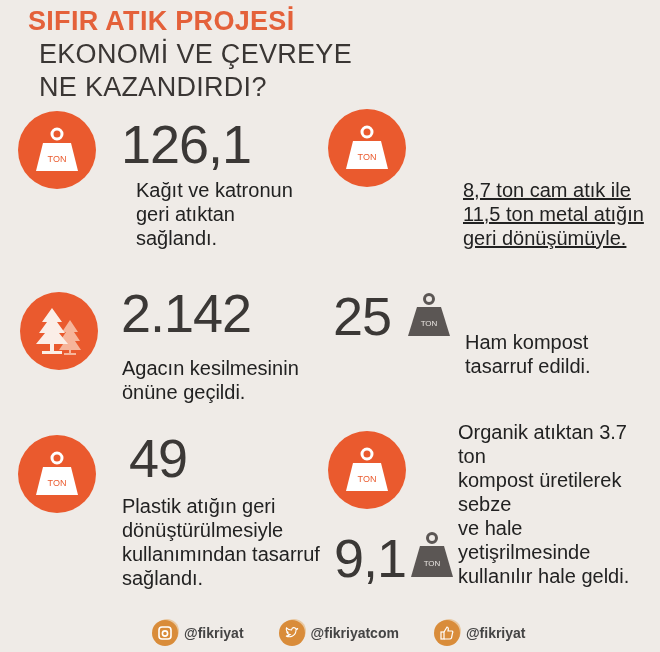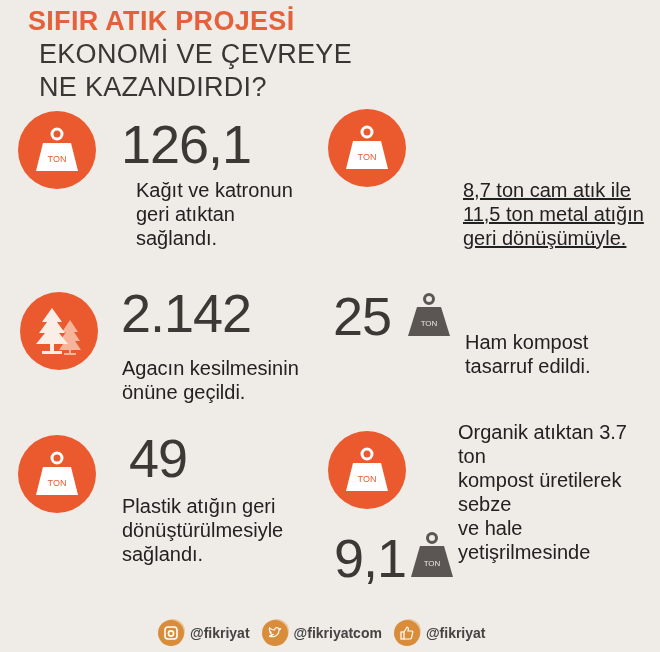--- a/index.html
+++ b/index.html
@@ -93,43 +93,45 @@
   <svg width="50" height="46" viewBox="0 0 50 46">
     <circle cx="25" cy="7" r="5" fill="none" stroke="#fff" stroke-width="3"></circle>
     <polygon points="11,16 39,16 46,44 4,44" fill="#fff"></polygon>
     <text x="25" y="35" font-size="9" text-anchor="middle" fill="#ea5a2e" font-family="Liberation Sans, sans-serif">TON</text>
   </svg>
 </div>
 <div class="abs big" style="left:129px; top:430px;">49</div>
 <div class="abs desc" style="left:122px; top:494px;">
   <div>Plastik atığın geri</div>
   <div>dönüştürülmesiyle</div>
+  <div>kullanımından tasarruf</div>
   <div>sağlandı.</div>
 </div>
 
 <div class="abs circle" style="left:328px; top:431px;">
   <svg width="50" height="46" viewBox="0 0 50 46">
     <circle cx="25" cy="7" r="5" fill="none" stroke="#fff" stroke-width="3"></circle>
     <polygon points="11,16 39,16 46,44 4,44" fill="#fff"></polygon>
     <text x="25" y="35" font-size="9" text-anchor="middle" fill="#ea5a2e" font-family="Liberation Sans, sans-serif">TON</text>
   </svg>
 </div>
 <div class="abs desc" style="left:424px; top:420px;margin-left:34px;">
   <div>Organik atıktan 3.7 ton</div>
   <div>kompost üretilerek sebze</div>
   <div>ve hale yetişrilmesinde</div>
+  <div>kullanılır hale geldi.</div>
 </div>
 <div class="abs big" style="left:334px; top:530px;">9,1</div>
 <svg class="abs" style="left:409px; top:532px;" width="46" height="46" viewBox="0 0 46 46">
   <circle cx="23" cy="6" r="4.5" fill="none" stroke="#5b5654" stroke-width="3"></circle>
   <polygon points="11,14 35,14 44,45 2,45" fill="#5b5654"></polygon>
   <text x="23" y="34" font-size="8" text-anchor="middle" fill="#e8e4e0" font-family="Liberation Sans, sans-serif">TON</text>
 </svg>
 
-<div class="abs" style="left:158px; top:620px; display:flex; gap:12px;">
+<div class="abs" style="left:152px; top:620px; display:flex; gap:35px;">
   <div class="social">
     <span class="social-ic">
       <svg width="14" height="14" viewBox="0 0 14 14">
           <rect x="1" y="1" width="12" height="12" rx="3" fill="none" stroke="#fff" stroke-width="1.6"></rect>
           <circle cx="7" cy="7.5" r="2.6" fill="none" stroke="#fff" stroke-width="1.6"></circle>
         </svg>
     </span>
     <span>@fikriyat</span>
   </div>
   <div class="social">

